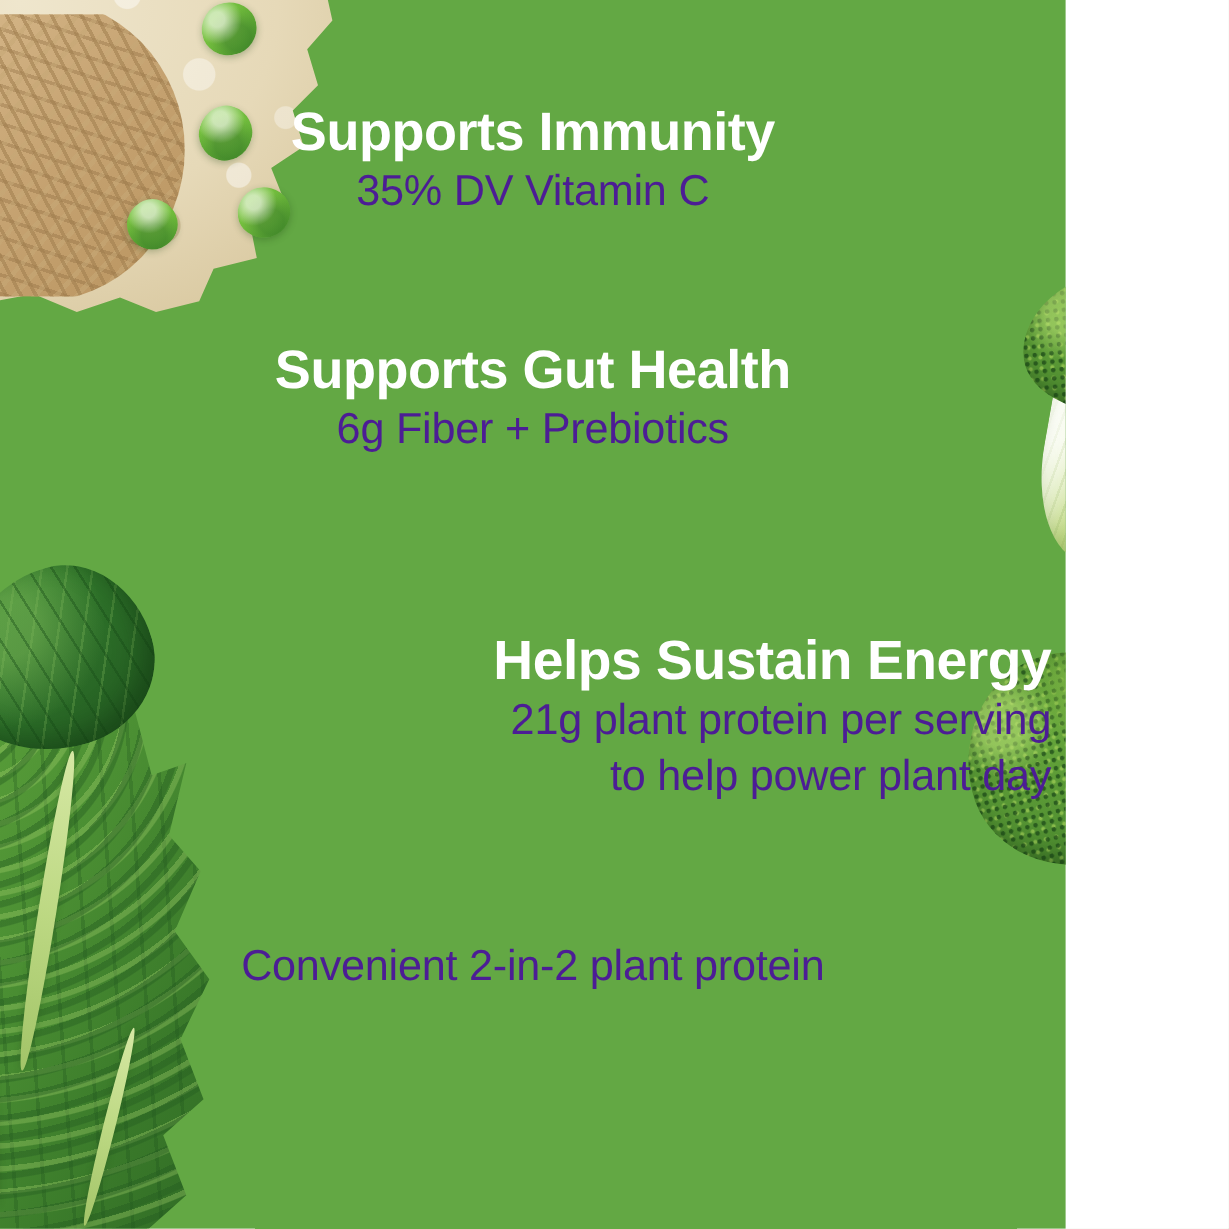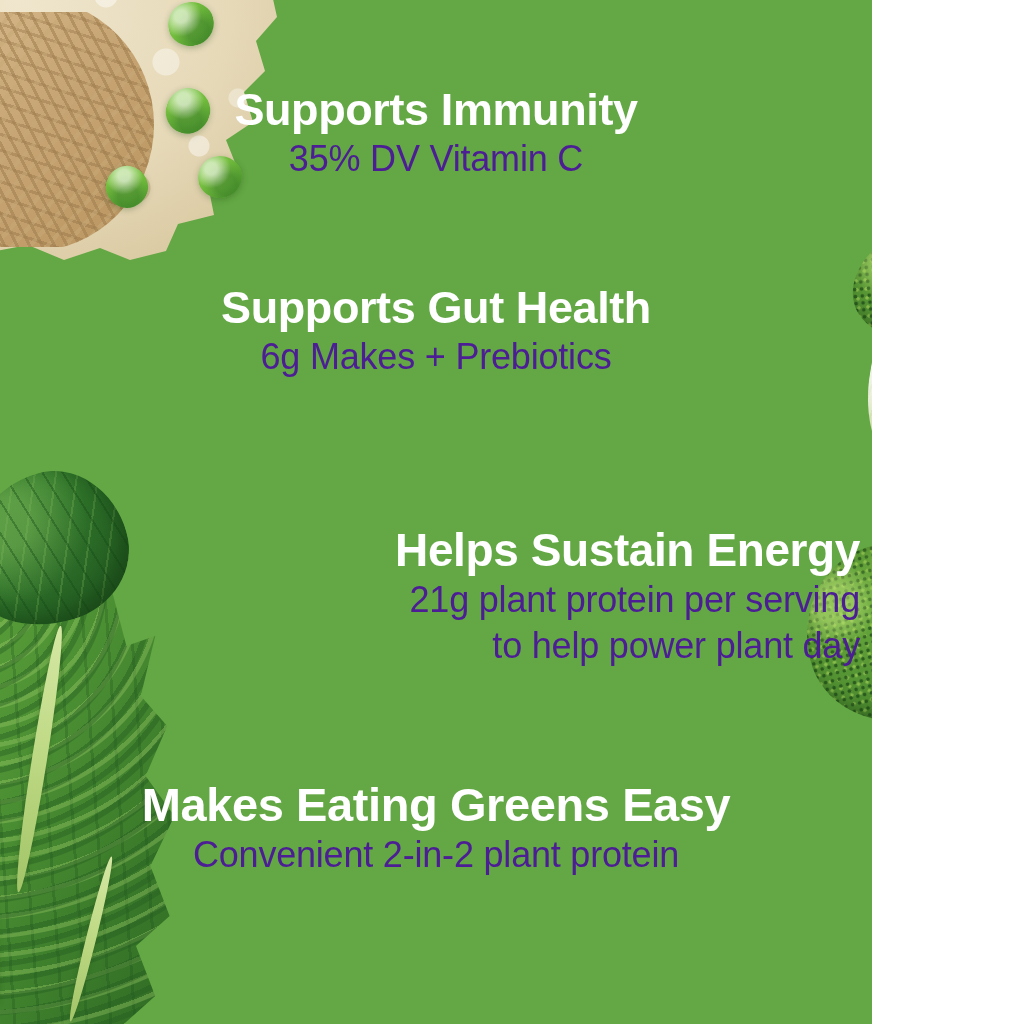--- a/index.html
+++ b/index.html
@@ -7,20 +7,21 @@
     padding: 0;
     background: #ffffff;
   }
   #poster {
     position: relative;
     width: 872px;
     height: 1024px;
     overflow: hidden;
     background: #63a844;
     font-family: "Liberation Sans", sans-serif;
+    padding-left: 16px;
     -webkit-font-smoothing: antialiased;
   }
 
   
 
   
   .tl-food {
     position: absolute;
     left: -20px;
     top: -40px;
@@ -243,28 +244,27 @@
 
   <div class="benefits">
 
     <div class="benefit benefit-1">
       <h2>Supports Immunity</h2>
       <p>35% DV Vitamin C</p>
     </div>
 
     <div class="benefit benefit-2">
       <h2>Supports Gut Health</h2>
-      <p>6g Makes + Prebiotics</p>
+      <p>6g Fiber + Prebiotics</p>
     </div>
 
     <div class="benefit benefit-3">
       <h2>Helps Sustain Energy</h2>
       <p>21g plant protein per serving</p>
       <p>to help power plant day</p>
     </div>
 
     <div class="benefit benefit-4">
-      <h2>Makes Eating Greens Easy</h2>
       <p>Convenient 2-in-2 plant protein</p>
     </div>
 
   </div>
 </div>
 
 </body></html>

